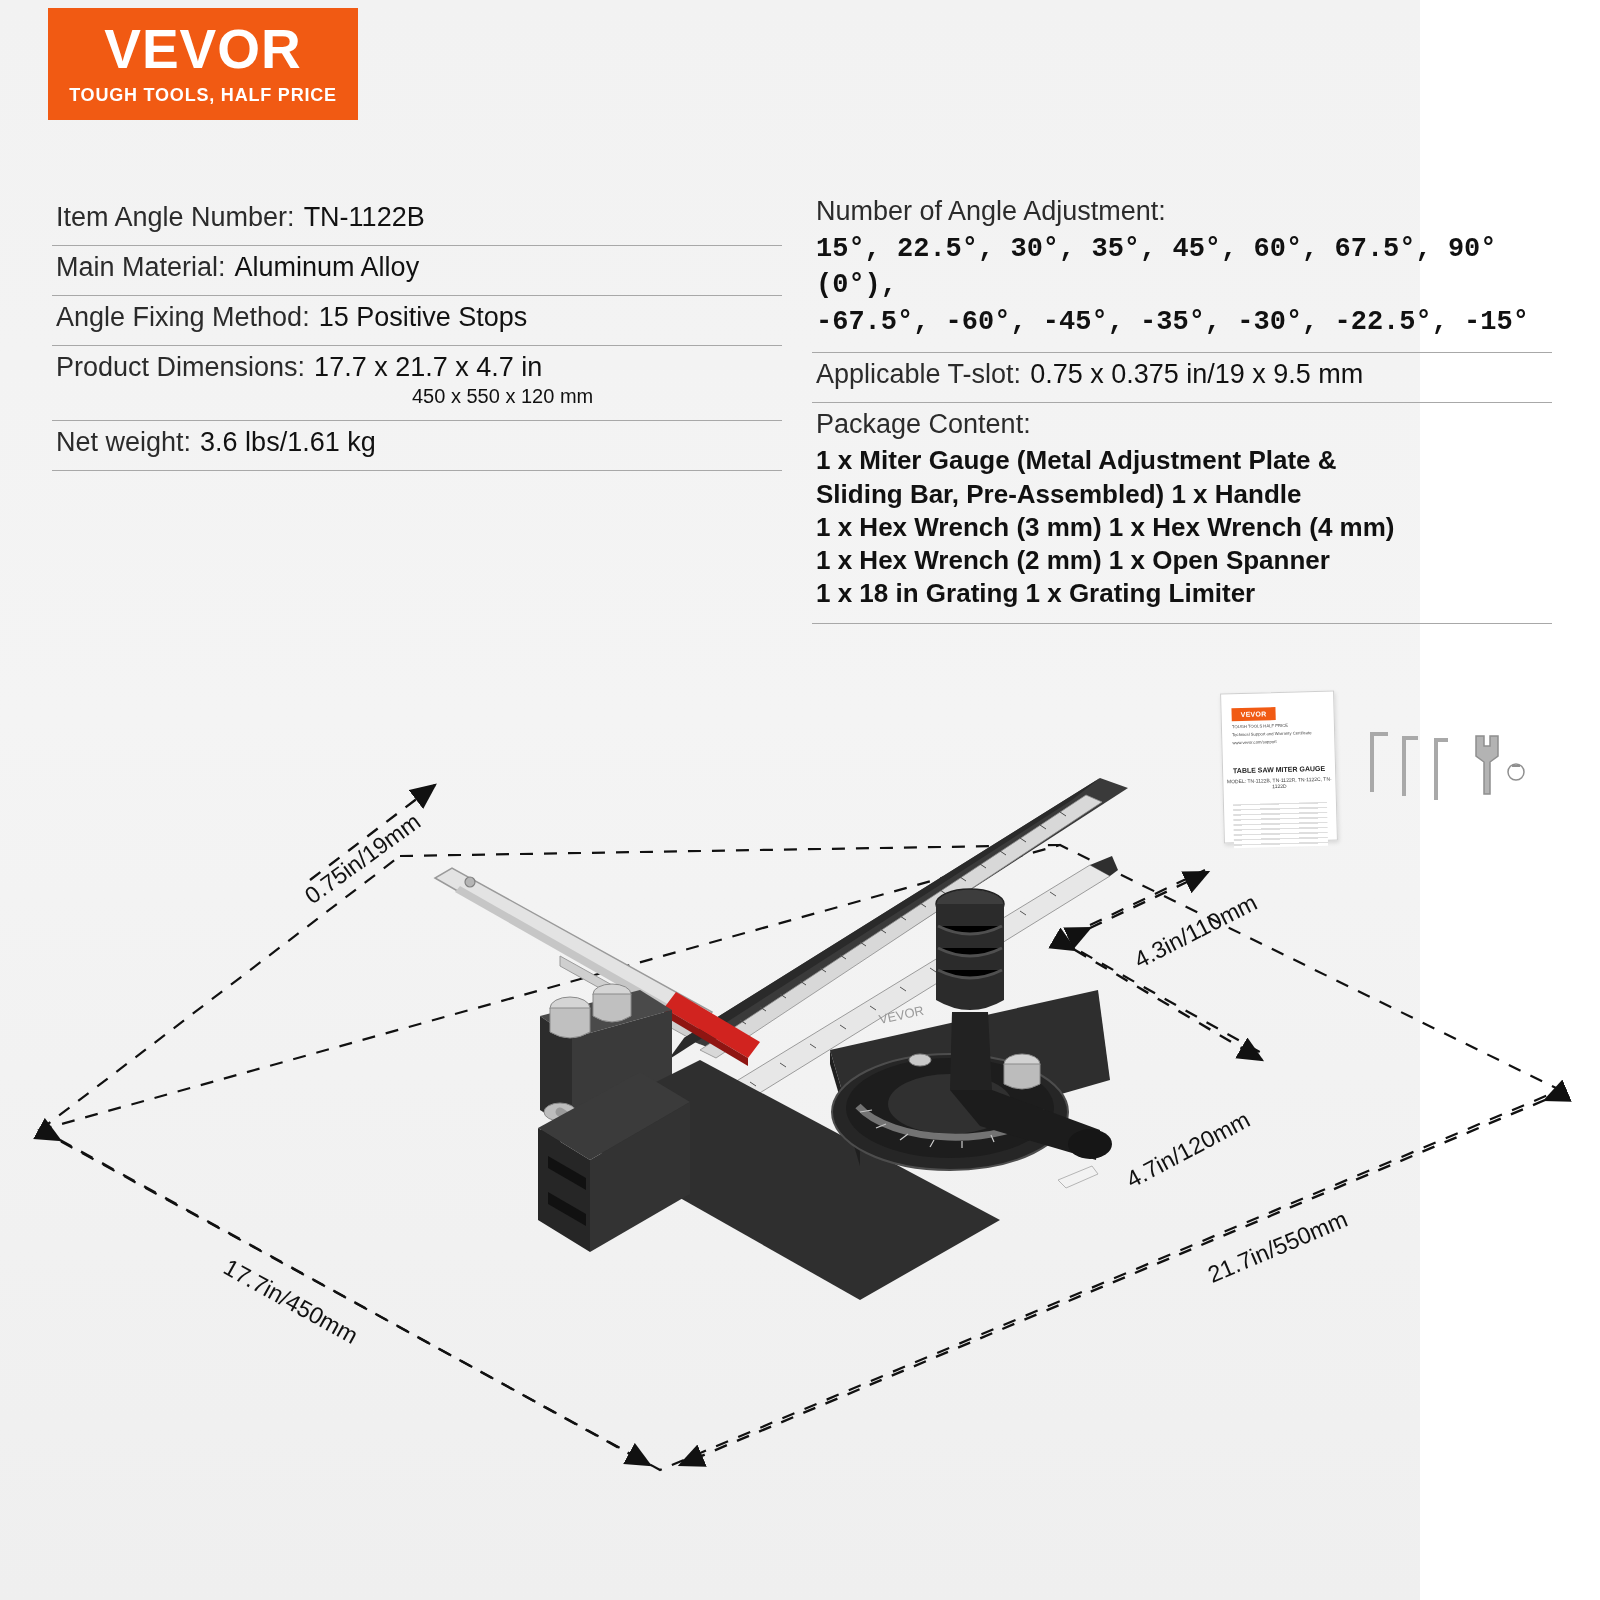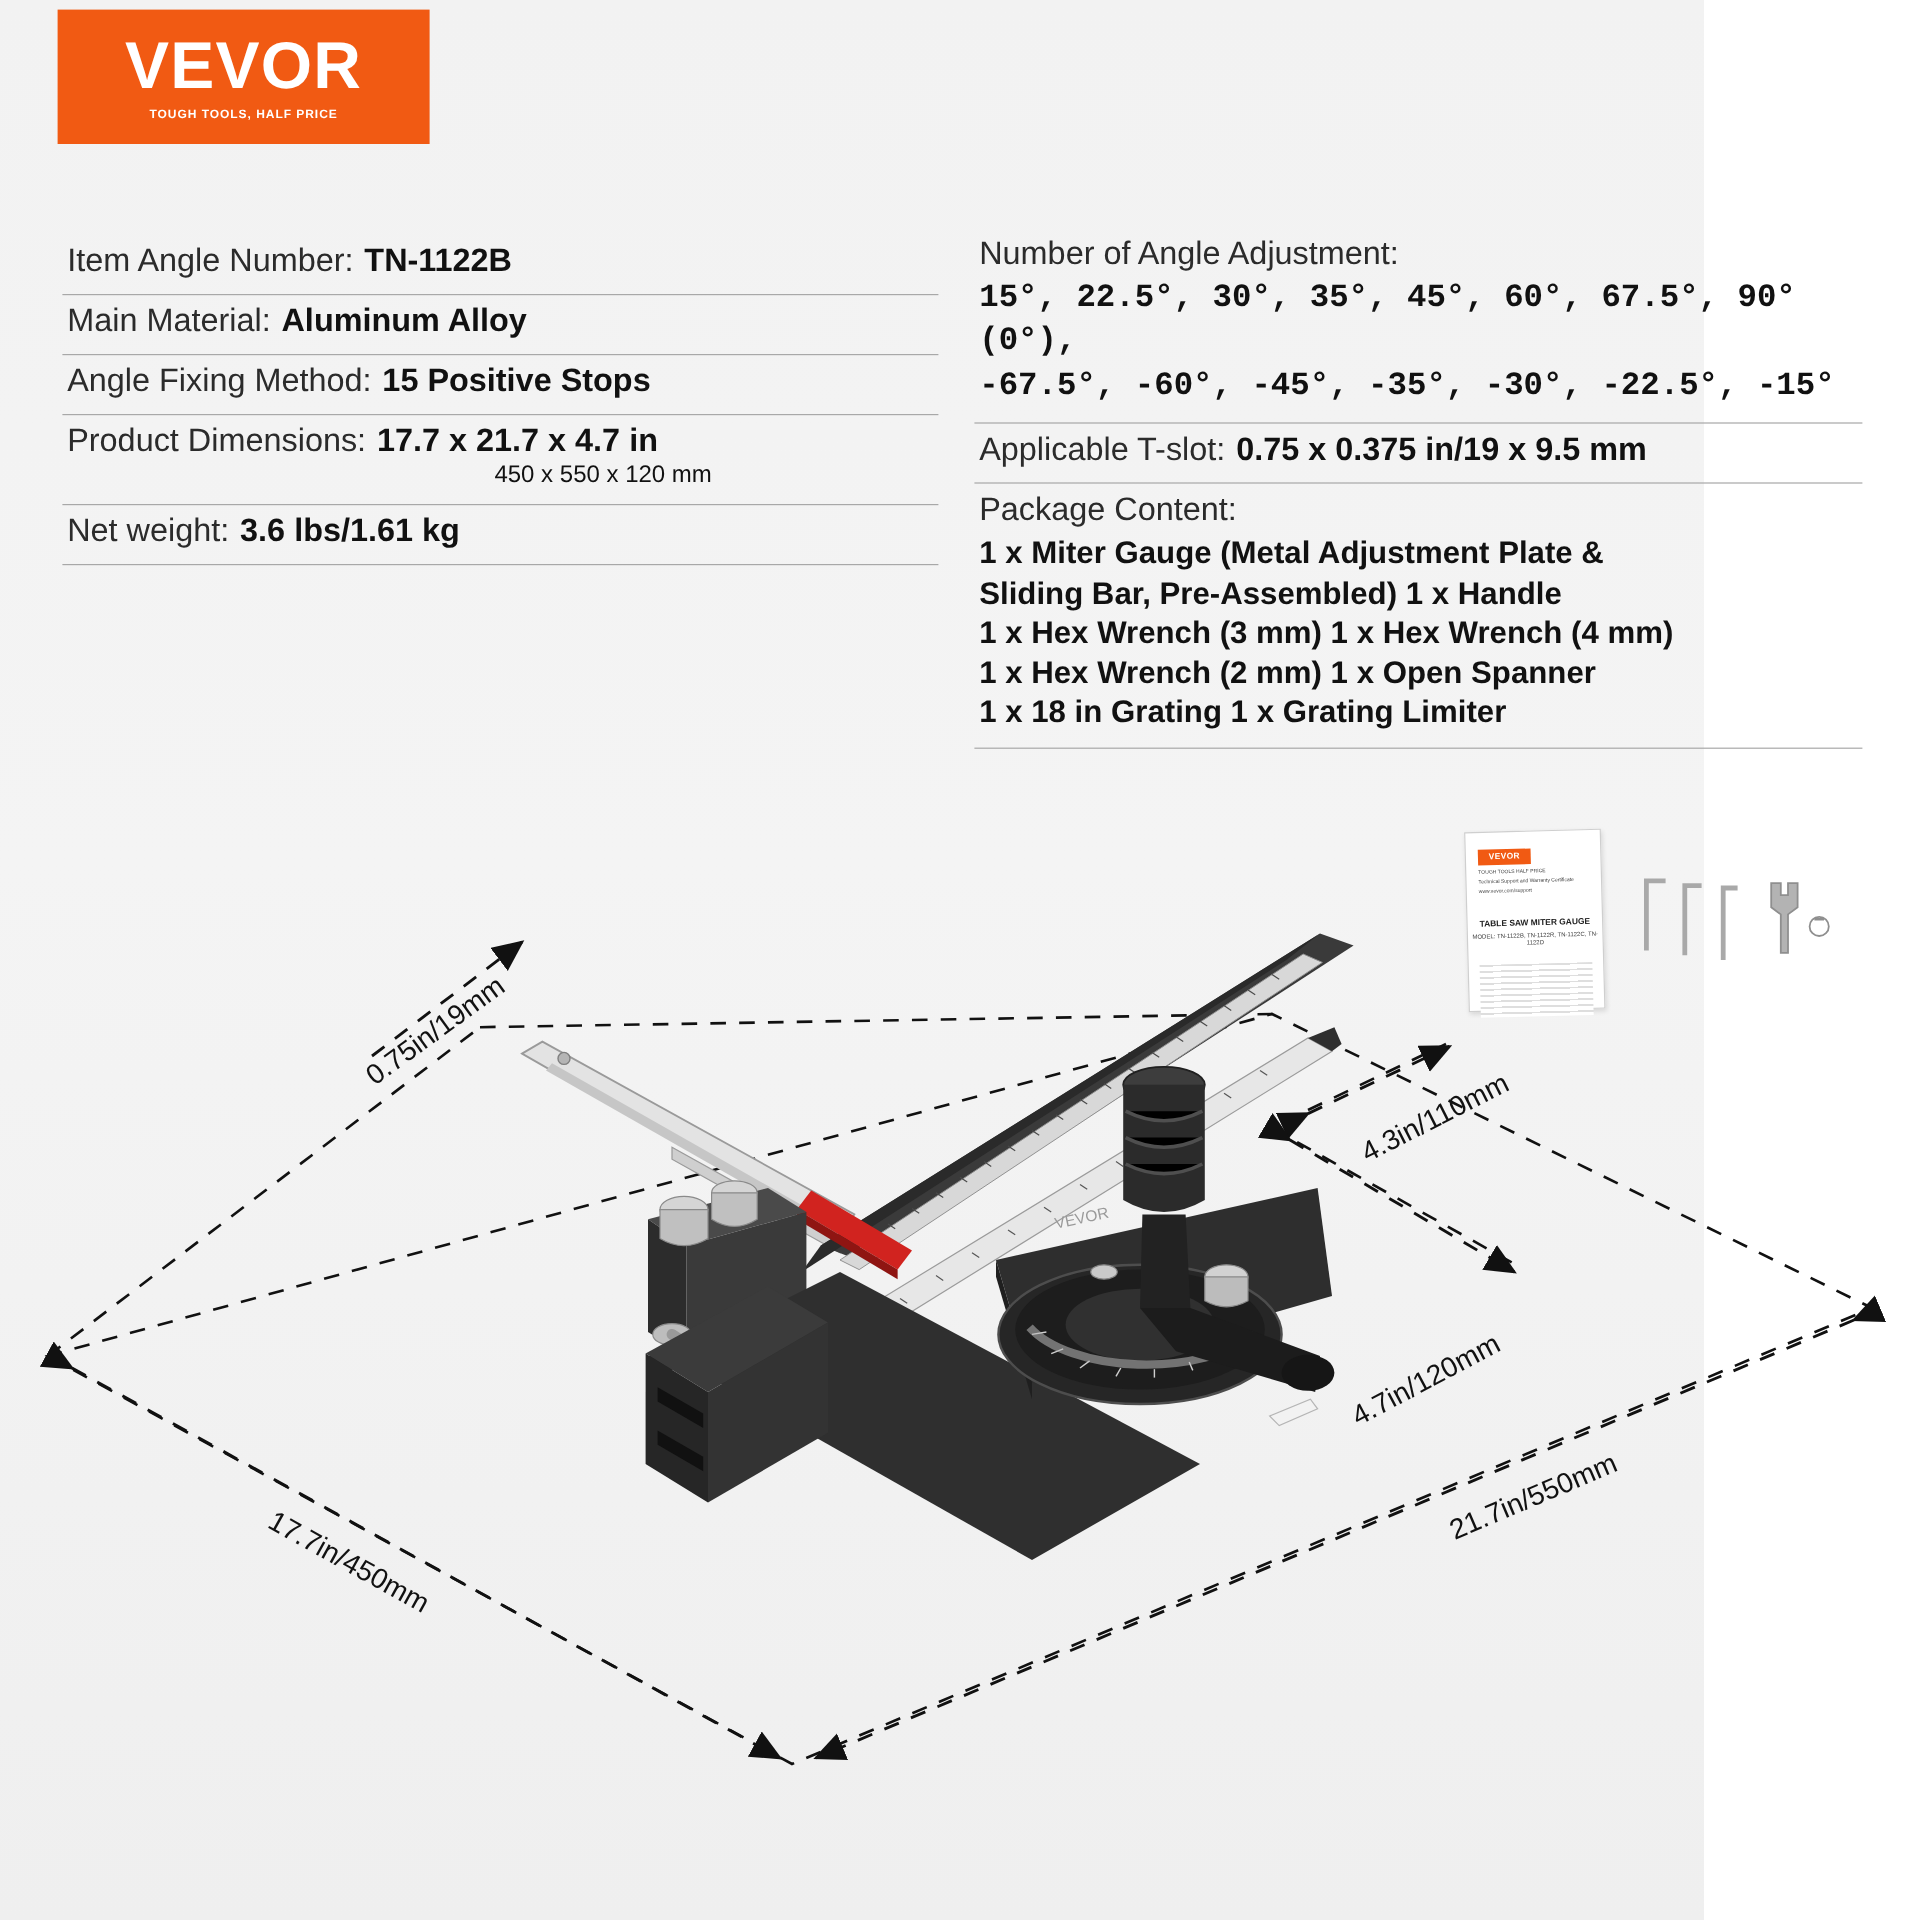--- a/index.html
+++ b/index.html
@@ -37,21 +37,21 @@
   }
   .logo-word {
     color: #ffffff;
     font-size: 55px;
     font-weight: bold;
     letter-spacing: 1px;
     line-height: 1;
   }
   .logo-tag {
     color: #ffffff;
-    font-size: 10px;
+    font-size: 18px;
     font-weight: bold;
     letter-spacing: 0.8px;
     margin-top: 8px;
   }
 
   
   .spec-left {
     position: absolute;
     left: 52px;
     top: 196px;
@@ -75,21 +75,21 @@
   }
   .lbl {
     font-size: 27px;
     color: #2b2b2b;
     font-weight: normal;
     white-space: nowrap;
   }
   .val {
     font-size: 27px;
     color: #111111;
-    font-weight: bold;
+    font-weight: normal;
     margin-left: 9px;
   }
   .val-sub {
     font-size: 20px;
     color: #111111;
     font-weight: normal;
     display: block;
     margin-left: 356px;
     margin-top: 2px;
   }

